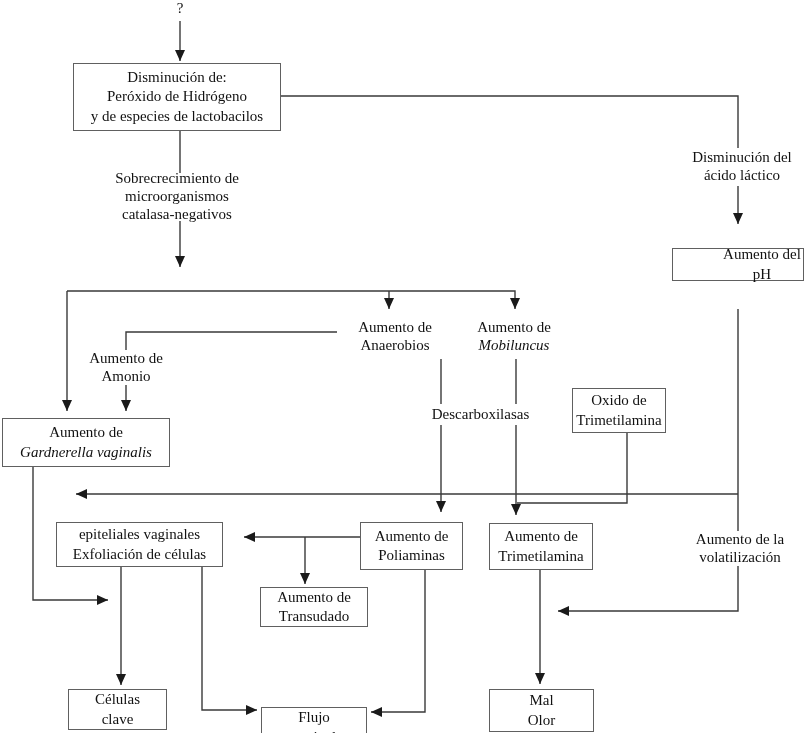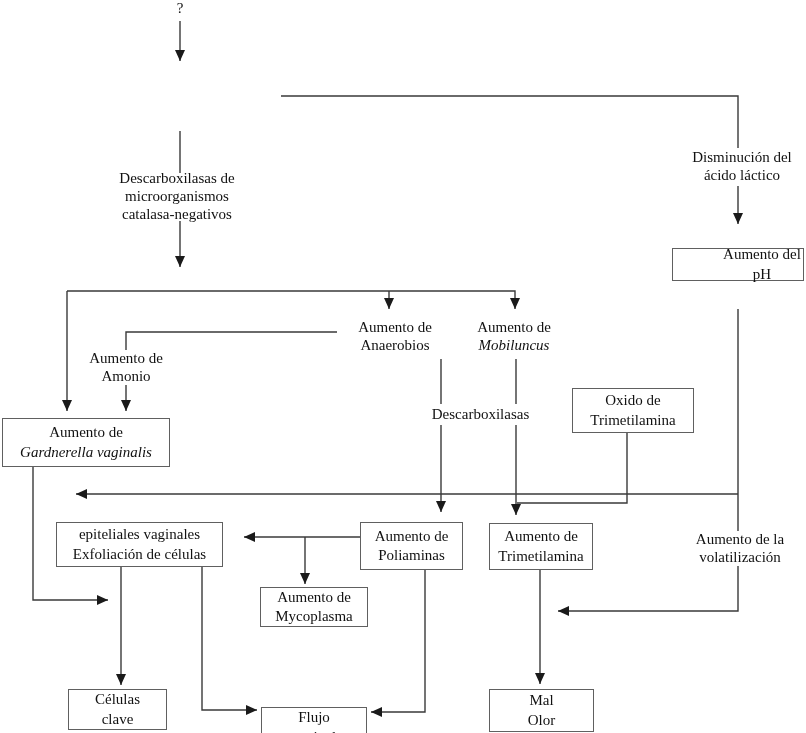--- a/index.html
+++ b/index.html
@@ -53,21 +53,21 @@
     font-size: 15px;
     line-height: 1.18;
     padding: 0 2px;
   }
   .italic { font-style: italic; }
 
   
   .n-disminucion   { left: 73px;  top: 63px;  width: 208px; height: 68px; }
   .n-ph            { left: 672px; top: 248px; width: 132px; height: 33px; padding-left: 48px; }
   .n-gardnerella   { left: 2px;   top: 418px; width: 168px; height: 49px; }
-  .n-oxido         { left: 572px; top: 388px; width: 122px; height: 45px; }
+  .n-oxido         { left: 572px; top: 388px; width: 94px; height: 45px; }
   .n-exfoliacion   { left: 56px;  top: 522px; width: 167px; height: 45px; }
   .n-poliaminas    { left: 360px; top: 522px; width: 103px; height: 48px; }
   .n-trimetilamina { left: 489px; top: 523px; width: 104px; height: 47px; }
   .n-mycoplasma    { left: 260px; top: 587px; width: 108px; height: 40px; }
   .n-celulas       { left: 68px;  top: 689px; width: 99px; height: 41px; }
   .n-flujo         { left: 261px; top: 689px; width: 106px; height: 41px; margin-top: 18px; }
   .n-malolor       { left: 489px; top: 689px; width: 105px; height: 43px; }
 
   
   .l-q          { left: 168px; top: 0px;   width: 24px;  height: 18px; }
@@ -110,21 +110,21 @@
     <path class="wire" marker-end="url(#ah)" d="M202,567 V710 H257"></path>
     <path class="wire" marker-end="url(#ah)" d="M425,570 V712 H371"></path>
     <path class="wire" marker-end="url(#ah)" d="M540,570 V684"></path>
   </svg>
 
   <div class="lbl l-q">
     <span>?</span>
   </div>
 
   <div class="lbl l-sobre">
-    <span>Descarboxilasas de</span>
+    <span>Sobrecrecimiento de</span>
     <span>microorganismos</span>
     <span>catalasa-negativos</span>
   </div>
 
   <div class="lbl l-acido">
     <span>Disminución del</span>
     <span>ácido láctico</span>
   </div>
 
   <div class="lbl l-amonio">
@@ -145,20 +145,25 @@
   <div class="lbl l-descarbox">
     <span>Descarboxilasas</span>
   </div>
 
   <div class="lbl l-volatil">
     <span>Aumento de la</span>
     <span>volatilización</span>
   </div>
 
 
+  <div class="box n-disminucion">
+    <span>Disminución de:</span>
+    <span>Peróxido de Hidrógeno</span>
+    <span>y de especies de lactobacilos</span>
+  </div>
 
   <div class="box n-ph">
     <span>Aumento del pH</span>
   </div>
 
   <div class="box n-gardnerella">
     <span>Aumento de</span>
     <span class="italic">Gardnerella vaginalis</span>
   </div>
 
@@ -177,21 +182,21 @@
     <span>Poliaminas</span>
   </div>
 
   <div class="box n-trimetilamina">
     <span>Aumento de</span>
     <span>Trimetilamina</span>
   </div>
 
   <div class="box n-mycoplasma">
     <span>Aumento de</span>
-    <span>Mycoplasma</span>
+    <span>Transudado</span>
   </div>
 
   <div class="box n-celulas">
     <span>Células</span>
     <span>clave</span>
   </div>
 
   <div class="box n-flujo">
     <span>Flujo</span>
     <span>vaginal</span>

